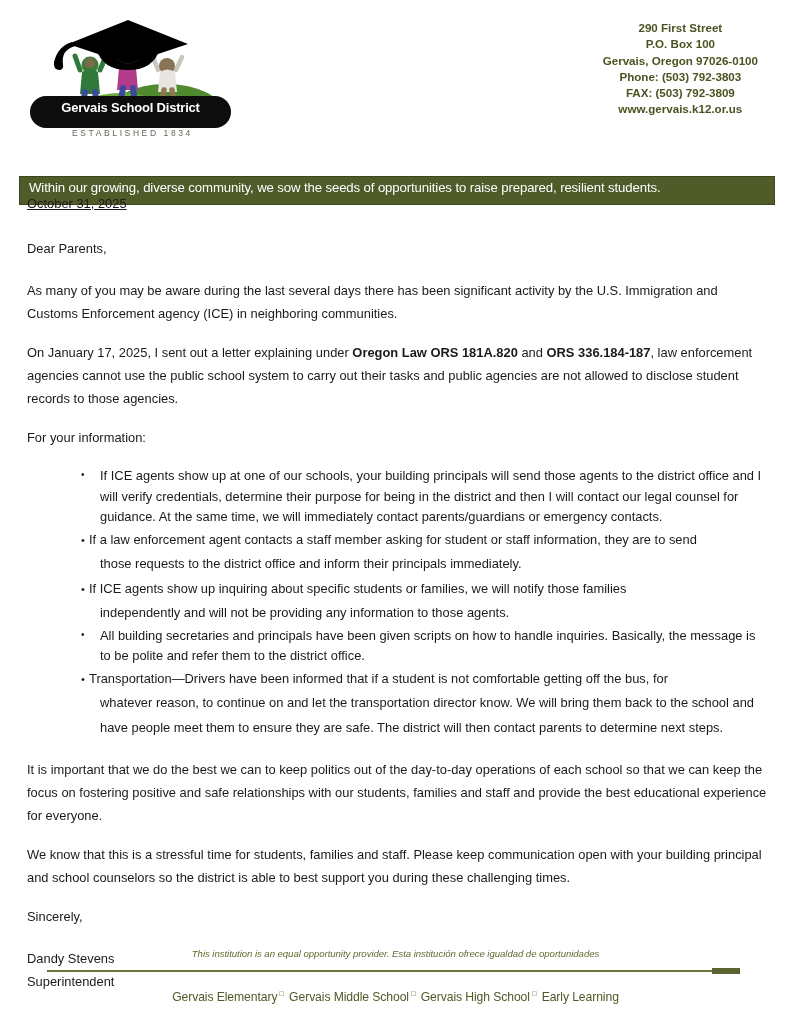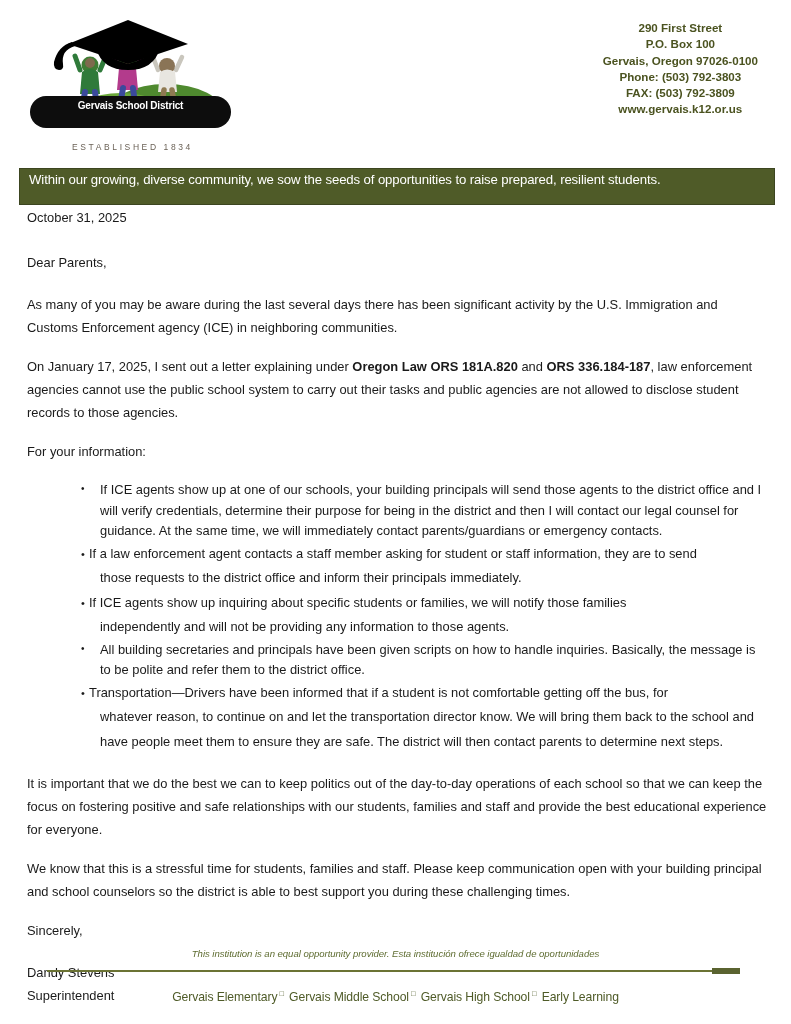--- a/index.html
+++ b/index.html
@@ -32,43 +32,43 @@
     position: relative;
     width: 205px;
     height: 118px;
   }
   .logo-art svg { display: block; }
   .logo-estd {
     font-size: 8.5px;
     letter-spacing: 2.6px;
     color: #6b6257;
     font-weight: 400;
-    margin-top: 16px;
+    margin-top: 2px;
     text-align: center;
     padding-left: 4px;
   }
 
   .contact {
     position: absolute;
     right: 33px;
     top: 20px;
     text-align: center;
     color: #4b5320;
     font-weight: bold;
     font-size: 11.6px;
     line-height: 16.3px;
   }
 
   
   .mission {
     position: absolute;
     left: 19px;
-    top: 168px;
+    top: 176px;
     width: 756px;
-    height: 37px;
+    height: 29px;
     background: #4f5b28;
     border: 1px solid #3c4520;
     box-sizing: border-box;
     color: #ffffff;
     font-size: 13.2px;
     line-height: 22px;
     padding-left: 9px;
     white-space: nowrap;
     overflow: hidden;
     letter-spacing: -0.12px;
@@ -80,21 +80,21 @@
     left: 27px;
     top: 192px;
     width: 740px;
     font-size: 12.9px;
     line-height: 23px;
   }
   .para {
     margin: 0 0 16px 0;
   }
   .para.tight { margin-bottom: 14px; }
-  .date { margin: 14px 0 22px 0; }
+  .date { margin: 0 0 22px 0; text-decoration: underline; }
   .salutation { margin: 0 0 19px 0; }
   b { font-weight: bold; }
 
   ul.fyi {
     list-style: none;
     margin: 17px 0 18px 0;
     padding: 0;
   }
   ul.fyi li {
     position: relative;
@@ -223,21 +223,21 @@
 
         <path d="M100 12 L160 36 L100 56 L40 36 Z" fill="#000000"></path>
         <path d="M100 56 q-20 -6 -32 -16 q6 22 32 22 q26 0 32 -22 q-12 10 -32 16 z" fill="#000000"></path>
 
         <path d="M44 34 q-14 4 -18 20 q-1 7 5 8 q5 0 4 -6 q-2 -14 12 -18 z" fill="#000000"></path>
       </svg>
 
       <svg width="205" height="40" viewBox="0 0 205 40" style="position:absolute;left:0;top:84px" xmlns="http://www.w3.org/2000/svg">
         <rect x="2" y="4" width="201" height="32" rx="16" ry="16" fill="#0d0d0d"></rect>
       </svg>
-      <div style="position:absolute;left:0;top:92px;width:205px;text-align:center;color:#ffffff;font-weight:bold;font-size:10px;letter-spacing:-0.2px;">Gervais School District</div>
+      <div style="position:absolute;left:0;top:92px;width:205px;text-align:center;color:#ffffff;font-weight:bold;font-size:13px;letter-spacing:-0.2px;">Gervais School District</div>
     </div>
     <div class="logo-estd">ESTABLISHED 1834</div>
   </div>
 
   <div class="contact">
     <div>290 First Street</div>
     <div>P.O. Box 100</div>
     <div>Gervais, Oregon 97026-0100</div>
     <div>Phone: (503) 792-3803</div>
     <div>FAX: (503) 792-3809</div>

